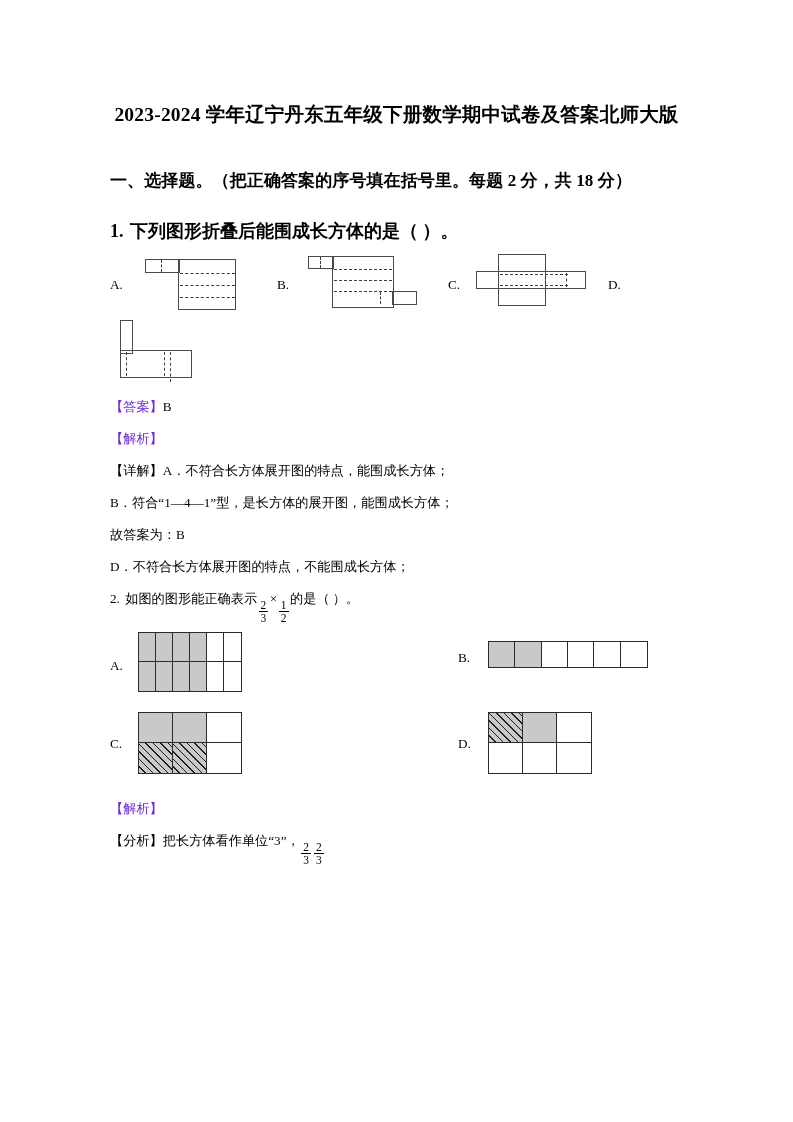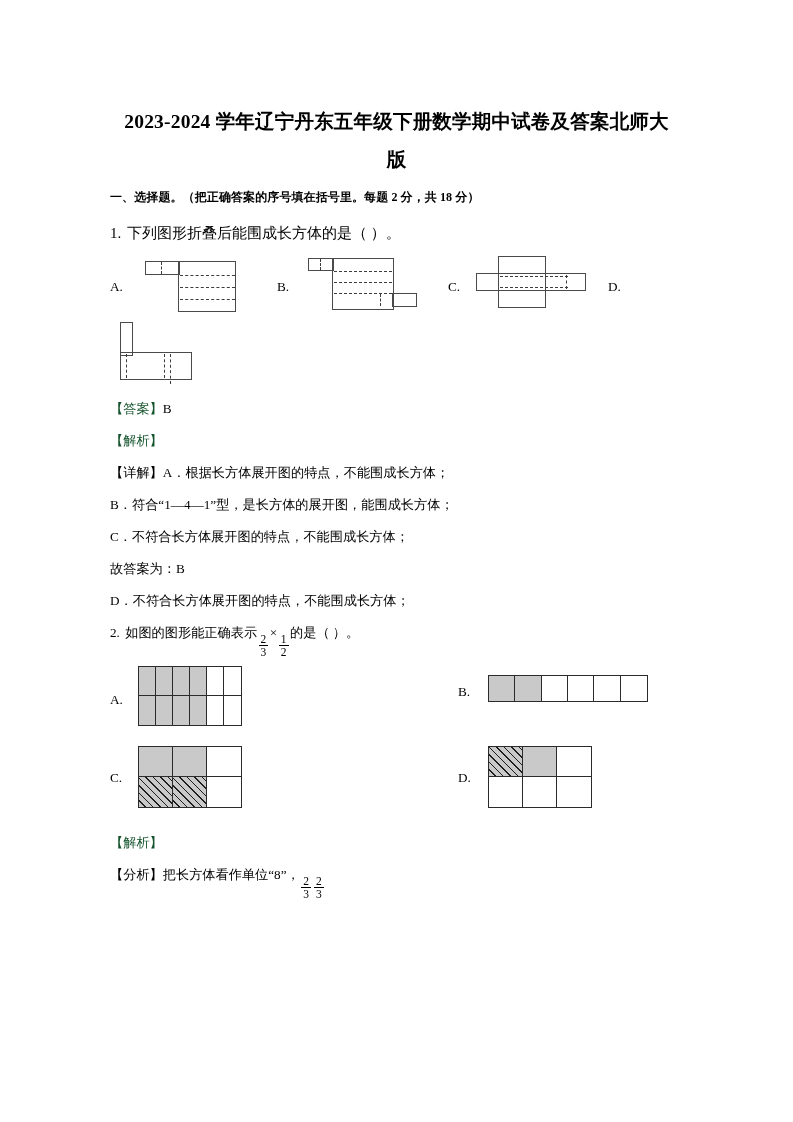--- a/index.html
+++ b/index.html
@@ -19,53 +19,55 @@
     position: absolute;
     left: 0; top: 0;
     width: 793px;
     height: 1122px;
     box-sizing: border-box;
     padding: 0 110px;
   }
 
   
   .doc-title {
-    margin: 7px;
+    margin: 0;
     padding-top: 96px;
     font-size: 19.5px;
     font-weight: bold;
     line-height: 38px;
     text-align: center;
     letter-spacing: 0.2px;
   }
 
   
   .section-head {
-    font-size: 12px;
+    margin-top: 36px;
+    font-size: 17px;
     font-weight: bold;
     line-height: 22px;
     letter-spacing: 0.1px;
   }
 
   
   .q-line {
-    margin-top: 14px;
-    font-size: 15px;
+    margin-top: 28px;
+    font-size: 18px;
     line-height: 22px;
+    font-weight: bold;
   }
   .q-num { margin-right: 2px; }
 
   
   .para {
     font-size: 13.2px;
     line-height: 30px;
     margin-top: 2px;
     text-align: justify;
   }
-  .marker { color: #14532d; }
+  .marker { color: #6d28d9; }
   .ans-val { color: #000; }
 
   
   .frac {
     display: inline-flex;
     flex-direction: column;
     align-items: center;
     justify-content: center;
     vertical-align: -0.48em;
     font-size: 11.5px;
@@ -194,24 +196,23 @@
   <div class="para">
     <span class="marker">【答案】</span><span class="ans-val">B</span>
   </div>
 
   <div class="para">
     <span class="marker">【解析】</span>
   </div>
 
 
   <div class="para">
-    <span>【详解】</span><span>A．根据长方体展开图的特点，不能围成长方体；</span>
+    <span>【详解】</span><span>A．不符合长方体展开图的特点，能围成长方体；</span>
   </div>
   <div class="para">B．符合“1—4—1”型，是长方体的展开图，能围成长方体；</div>
-  <div class="para">C．不符合长方体展开图的特点，不能围成长方体；</div>
   <div class="para">故答案为：B</div>
   <div class="para">D．不符合长方体展开图的特点，不能围成长方体；</div>
 
   <div class="para" style="">
     <span class="q-num">2.</span>
     <span>如图的图形能正确表示</span><span class="frac">
         <span class="num">2</span>
         <span class="den">3</span>
       </span><span>×</span><span class="frac">
         <span class="num">1</span>
@@ -267,21 +268,21 @@
         <div class="cell last-col last-row"></div>
     </div>
   </div>
 
 
   <div class="para">
     <span class="marker">【解析】</span>
   </div>
 
   <div class="para">
-    <span>【分析】</span><span>把长方体看作单位“8”，</span><span class="frac">
+    <span>【分析】</span><span>把长方体看作单位“3”，</span><span class="frac">
         <span class="num">2</span>
         <span class="den">3</span>
       </span><span class="frac">
         <span class="num">2</span>
         <span class="den">3</span>
       </span>
   </div>
 
 </div>
 

